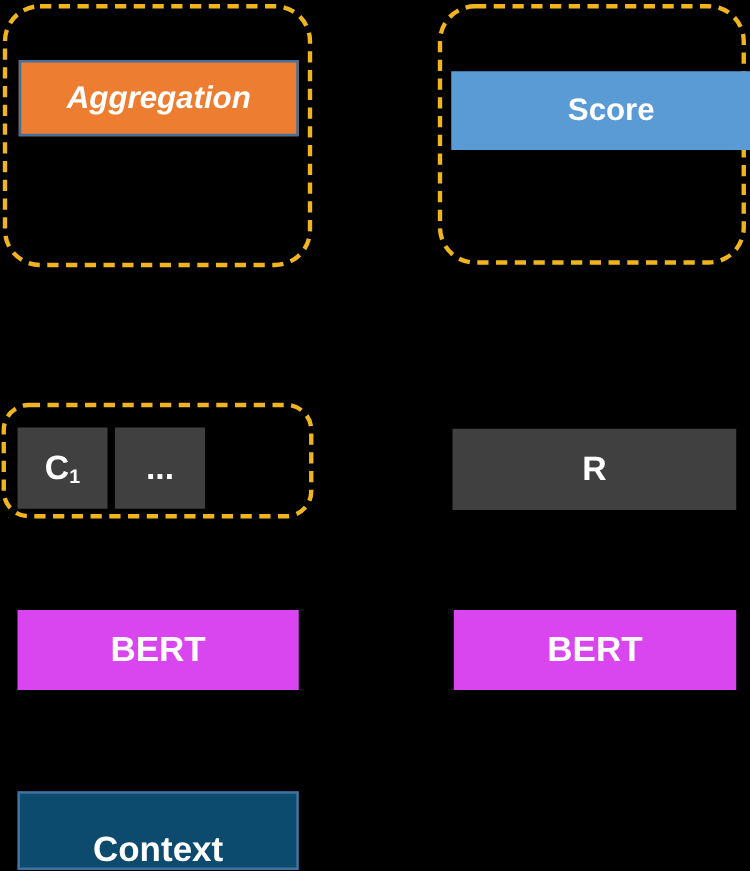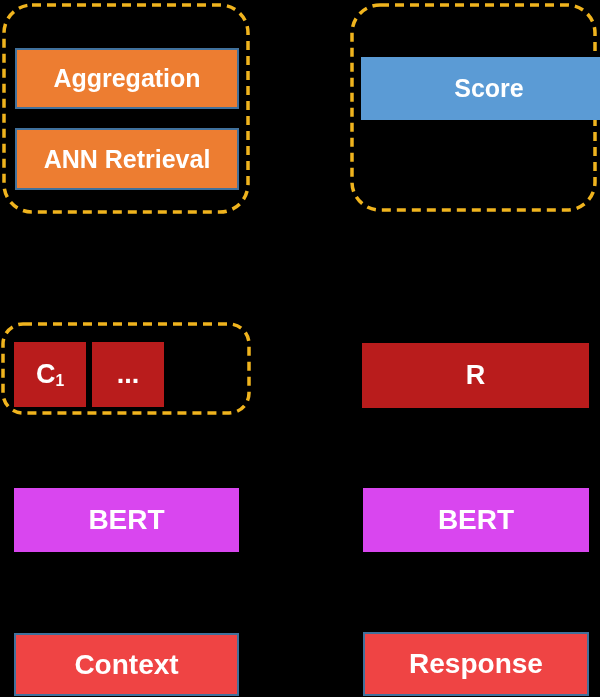--- a/index.html
+++ b/index.html
@@ -35,26 +35,26 @@
     display: flex;
     align-items: center;
     justify-content: center;
     color: #FFFFFF;
     font-weight: 700;
     text-align: center;
     line-height: 1;
   }
   .orange { background: #ED7D31; border: 2px solid #41719C; }
   .blue   { background: #5B9BD5; }
-  .green  { background: #b91c1c; text-align: right; }
+  .green  { background: #404040; text-align: right; }
   .yellow { background: #d946ef; }
-  .dark   { background: #ef4444; border: 2px solid #41719C; }
+  .dark   { background: #0c4a6e; border: 2px solid #41719C; align-items: flex-end; }
 
   
-  .n-agg   { left: 15px;  top: 48px;  width: 224px; height: 61px; font-size: 25px; }
+  .n-agg   { left: 15px;  top: 48px;  width: 224px; height: 61px; font-size: 25px; font-style: italic; }
   .n-ann   { left: 15px;  top: 128px; width: 224px; height: 62px; font-size: 25px; }
   .n-c1    { left: 14px;  top: 342px; width: 72px;  height: 65px; font-size: 27px; }
   .n-dots  { left: 92px;  top: 342px; width: 72px;  height: 65px; font-size: 27px; }
   .n-ck    { left: 169px; top: 342px; width: 72px;  height: 65px; font-size: 27px; }
   .n-bertl { left: 14px;  top: 488px; width: 225px; height: 64px; font-size: 28px; }
   .n-ctx   { left: 14px;  top: 633px; width: 225px; height: 63px; font-size: 28px; }
 
   
   .n-score { left: 361px; top: 57px;  width: 256px; height: 63px; font-size: 25px; }
   .n-attn  { left: 361px; top: 126px; width: 226px; height: 64px; font-size: 25px; }
@@ -78,23 +78,20 @@
   <svg class="outlines" viewBox="0 0 600 697" xmlns="http://www.w3.org/2000/svg">
     <rect class="dashed-rect" x="4" y="5" width="244" height="207" rx="28" ry="28" stroke="#F0B41E"></rect>
     <rect class="dashed-rect" x="352" y="5" width="243" height="205" rx="28" ry="28" stroke="#F0B41E"></rect>
     <rect class="dashed-rect" x="3" y="324" width="246" height="89" rx="20" ry="20" stroke="#F0B41E"></rect>
   </svg>
 
   <div class="node orange n-agg">
     <span>Aggregation</span>
   </div>
 
-  <div class="node orange n-ann">
-    <span>ANN Retrieval</span>
-  </div>
 
   <div class="node green n-c1">
     <span><span>C</span><sub>1</sub></span>
   </div>
 
   <div class="node green n-dots">
     <span>...</span>
   </div>
 
 
@@ -112,17 +109,14 @@
 
 
   <div class="node green n-r">
     <span>R</span>
   </div>
 
   <div class="node yellow n-bertr">
     <span>BERT</span>
   </div>
 
-  <div class="node dark n-rsp">
-    <span>Response</span>
-  </div>
 
 </div>
 
 </body></html>

